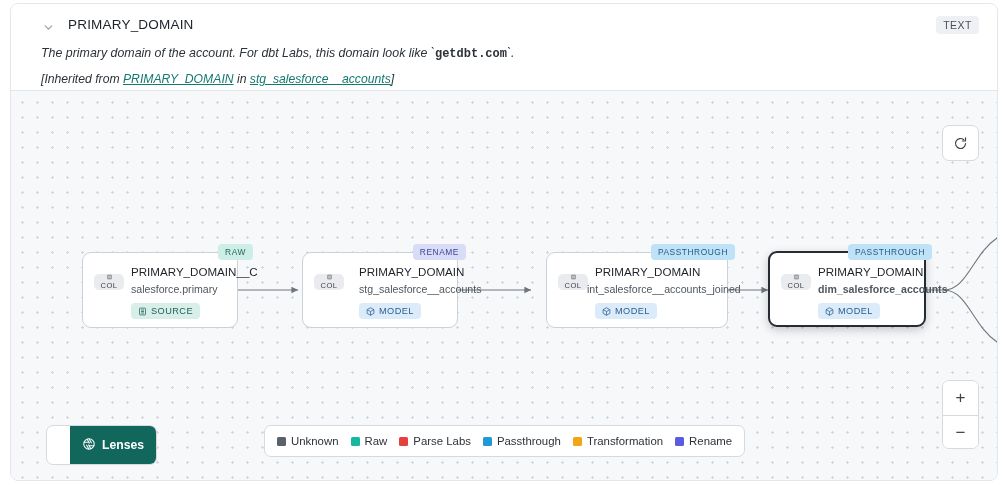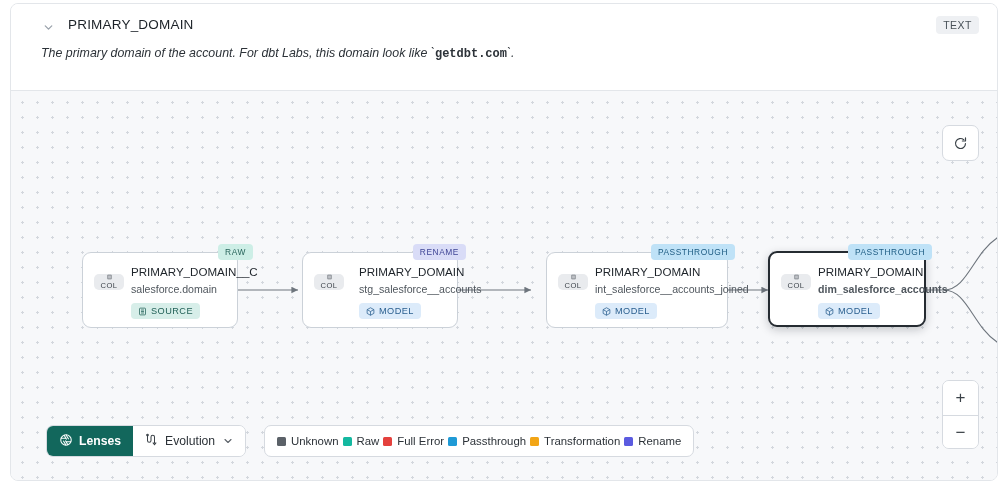--- a/index.html
+++ b/index.html
@@ -133,40 +133,41 @@
   .zbtn {
     width: 100%; height: 34px;
     display: flex; align-items: center; justify-content: center;
     font-size: 17px; color: #3b4248; cursor: pointer; background: #fff;
   }
   .zdiv { height: 1px; background: #d6dae0; }
 
   
   .lensgrp {
     position: absolute; left: 35px; top: 421px;
-    height: 32px; display: flex;
+    height: 40px; display: flex;
     border: 1px solid #d6dae0; border-radius: 7px; overflow: hidden;
     background: #fff;
+    padding-left: 23px;
   }
   .lens-btn {
     display: flex; align-items: center; gap: 6px;
     background: #12675c; color: #ffffff;
     padding: 0 12px; font-size: 12.2px; font-weight: bold;
     cursor: pointer;
   }
   .evo-btn {
     display: flex; align-items: center; gap: 7px;
     background: #ffffff; color: #2c3238;
     padding: 0 11px; font-size: 12.2px; cursor: pointer;
   }
   .legend {
     position: absolute; left: 253px; top: 421px;
     height: 32px;
     background: #ffffff; border: 1px solid #d6dae0; border-radius: 7px;
-    display: flex; align-items: center; gap: 4px;
+    display: flex; align-items: center; gap: 12px;
     padding: 0 12px;
   }
   .lg-item { display: flex; align-items: center; gap: 5px; font-size: 11.4px; color: #2c3238; }
   .sw { width: 9px; height: 9px; border-radius: 1.5px; display: inline-block; }
 </style>
 </head>
 <body>
 
 <div class="panel">
 
@@ -178,20 +179,23 @@
           </svg>
       </span>
       <span class="hdr-title">PRIMARY_DOMAIN</span>
     </div>
     <span class="type-badge">TEXT</span>
 
     <div class="hdr-desc">
       <span>The primary domain of the account. For dbt Labs, this domain look like `</span><b>getdbt.com</b><span>`.</span>
     </div>
 
+    <div class="hdr-inh">
+      <span>[Inherited from </span><span class="lnk">PRIMARY_DOMAIN</span><span> in </span><span class="lnk">stg_salesforce__accounts</span><span>]</span>
+    </div>
   </div>
 
   <div class="canvas">
 
     <svg class="edges">
       <defs>
         <marker id="ah" markerWidth="7" markerHeight="7" refX="6" refY="3" orient="auto">
           <path d="M0,0 L6,3 L0,6 z" fill="#6e757d"></path>
         </marker>
       </defs>
@@ -209,21 +213,21 @@
       <span class="pill" style="right: -16px; background: rgb(205, 238, 230); color: rgb(40, 100, 91);">RAW</span>
       <span class="colbox">
         <svg width="13" height="13" viewBox="0 0 24 24" fill="none" stroke="currentColor" stroke-width="1.7">
             <rect x="4" y="4" width="16" height="16" rx="1.5"></rect>
             <line x1="9.3" y1="4" x2="9.3" y2="20"></line>
             <line x1="14.7" y1="4" x2="14.7" y2="20"></line>
           </svg>
         <span class="lbl">COL</span>
       </span>
       <span class="n-name" style="left:48px;">PRIMARY_DOMAIN__C</span>
-      <span class="n-tbl" style="left:48px;">salesforce.domain</span>
+      <span class="n-tbl" style="left:48px;">salesforce.primary</span>
       <span class="mbadge" style="left: 48px; background: rgb(215, 238, 233); color: rgb(33, 96, 87);">
         <svg width="9" height="9" viewBox="0 0 24 24" fill="none" stroke="currentColor" stroke-width="2">
             <rect x="4" y="3" width="16" height="18" rx="2"></rect>
             <line x1="8" y1="8" x2="16" y2="8"></line>
             <line x1="8" y1="12" x2="16" y2="12"></line>
             <line x1="8" y1="16" x2="16" y2="16"></line>
           </svg>
         <span>SOURCE</span>
       </span>
     </div>
@@ -254,21 +258,21 @@
       <span class="pill" style="right: -8px; background: rgb(191, 226, 247); color: rgb(29, 91, 130);">PASSTHROUGH</span>
       <span class="colbox">
         <svg width="13" height="13" viewBox="0 0 24 24" fill="none" stroke="currentColor" stroke-width="1.7">
             <rect x="4" y="4" width="16" height="16" rx="1.5"></rect>
             <line x1="9.3" y1="4" x2="9.3" y2="20"></line>
             <line x1="14.7" y1="4" x2="14.7" y2="20"></line>
           </svg>
         <span class="lbl">COL</span>
       </span>
       <span class="n-name" style="left:48px;">PRIMARY_DOMAIN</span>
-      <span class="n-tbl" style="left:48px;">int_salesforce__accounts_joined</span>
+      <span class="n-tbl" style="left:40px;">int_salesforce__accounts_joined</span>
       <span class="mbadge" style="left: 48px; background: rgb(220, 235, 250); color: rgb(42, 95, 143);">
         <svg width="9" height="9" viewBox="0 0 24 24" fill="none" stroke="currentColor" stroke-width="2">
             <path d="M12 2 L21 7 V17 L12 22 L3 17 V7 Z"></path>
             <path d="M3 7 L12 12 L21 7"></path>
             <line x1="12" y1="12" x2="12" y2="22"></line>
           </svg>
         <span>MODEL</span>
       </span>
     </div>
 
@@ -315,49 +319,34 @@
               <path d="M12 3 L16.5 10.8"></path>
               <path d="M20.8 15 L11.8 15"></path>
               <path d="M15.4 20.6 L10.9 12.8"></path>
               <path d="M12 21 L7.5 13.2"></path>
               <path d="M3.2 9 L12.2 9"></path>
               <path d="M8.6 3.4 L13.1 11.2"></path>
             </svg>
         </span>
         <span>Lenses</span>
       </div>
-      <div class="evo-btn">
-        <span>
-          <svg width="14" height="14" viewBox="0 0 24 24" fill="none" stroke="#3b4248" stroke-width="1.8" stroke-linecap="round">
-              <path d="M6 4 v9 a3 3 0 0 0 6 0 v-6 a3 3 0 0 1 6 0 v10"></path>
-              <circle cx="6" cy="3.4" r="1.4"></circle>
-              <polyline points="15.6 17 18 20 20.4 17"></polyline>
-            </svg>
-        </span>
-        <span>Evolution</span>
-        <span style="display:flex;color:#5b6168;">
-          <svg width="12" height="12" viewBox="0 0 24 24" fill="none" stroke="currentColor" stroke-width="2.2" stroke-linecap="round" stroke-linejoin="round">
-              <polyline points="6 9 12 15 18 9"></polyline>
-            </svg>
-        </span>
-      </div>
     </div>
 
     <div class="legend" style="top:334px;">
       <span class="lg-item">
           <i class="sw" style="background: rgb(91, 97, 104);"></i>
           <span>Unknown</span>
         </span>
       <span class="lg-item">
           <i class="sw" style="background: rgb(20, 184, 160);"></i>
           <span>Raw</span>
         </span>
       <span class="lg-item">
           <i class="sw" style="background: rgb(228, 65, 61);"></i>
-          <span>Full Error</span>
+          <span>Parse Labs</span>
         </span>
       <span class="lg-item">
           <i class="sw" style="background: rgb(31, 154, 214);"></i>
           <span>Passthrough</span>
         </span>
       <span class="lg-item">
           <i class="sw" style="background: rgb(242, 165, 22);"></i>
           <span>Transformation</span>
         </span>
       <span class="lg-item">

